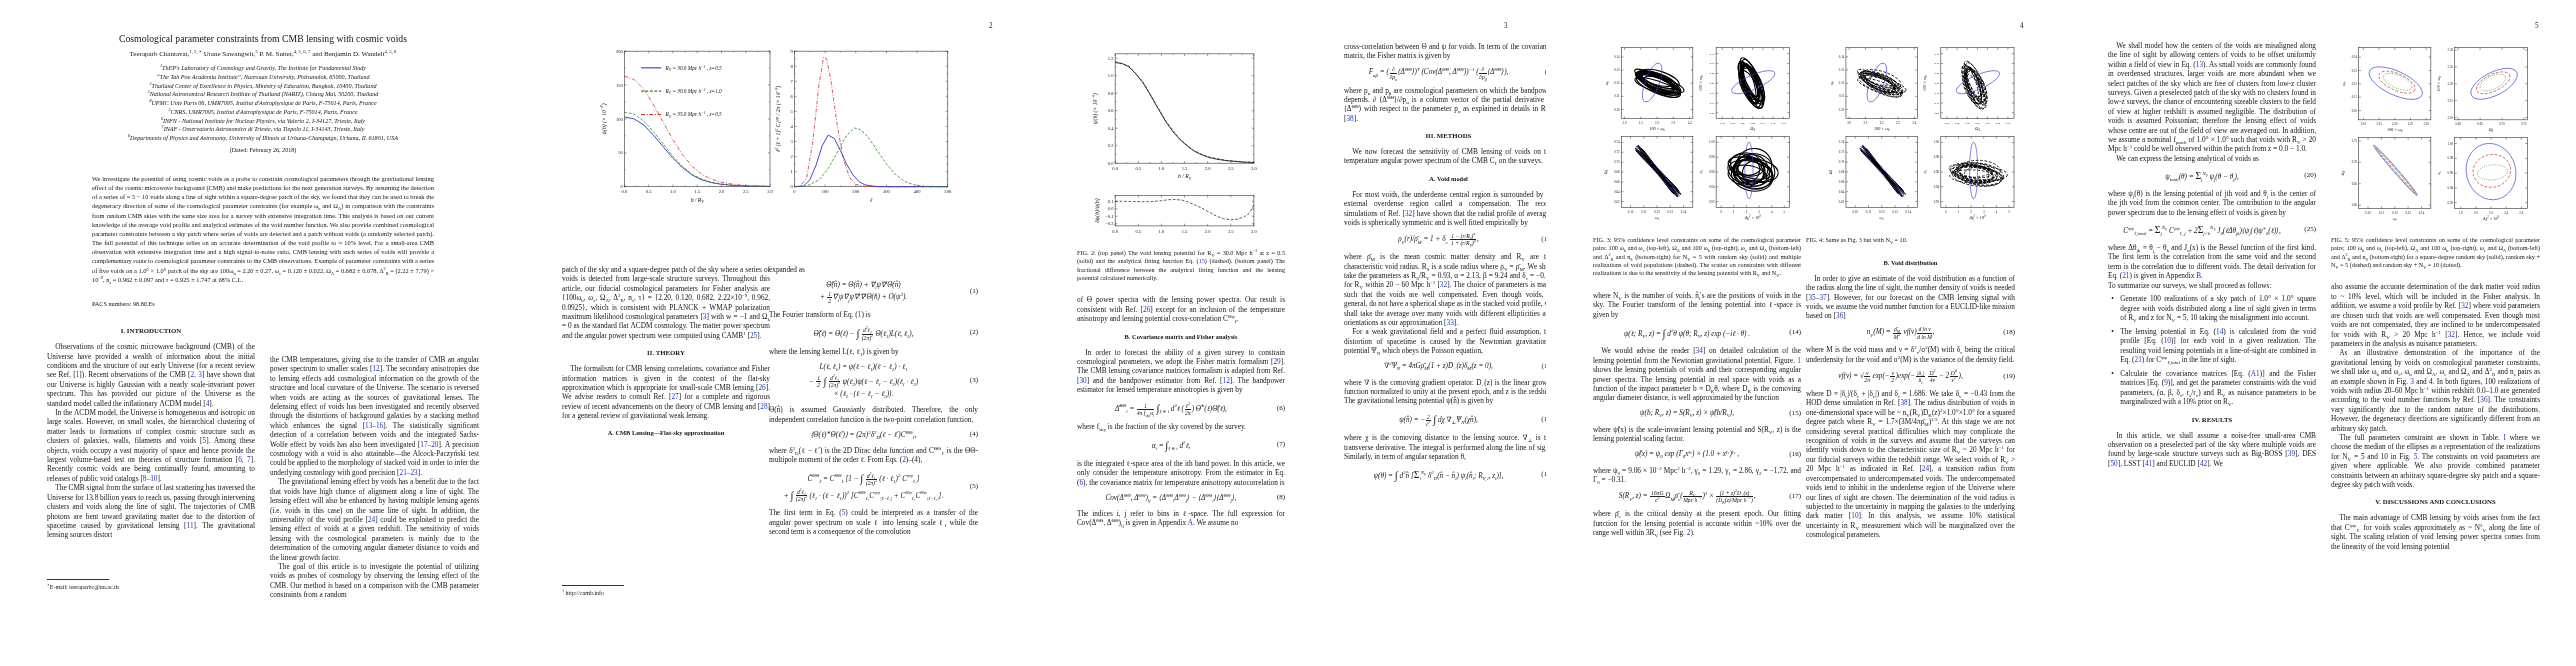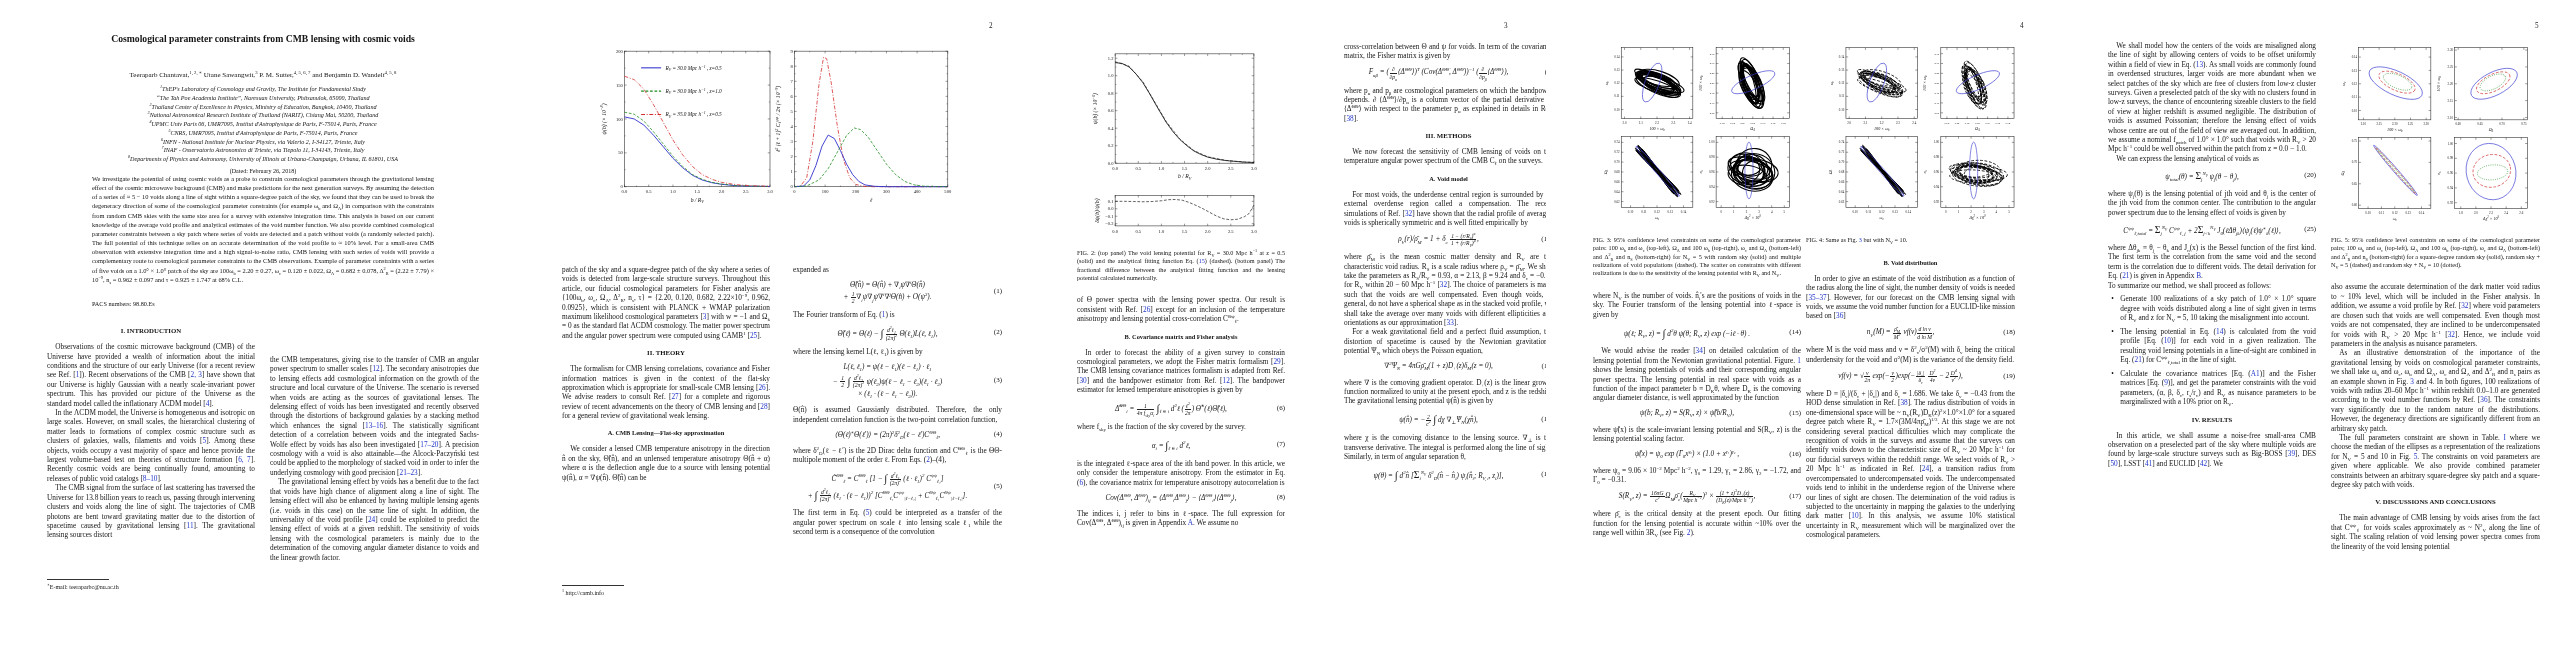--- a/index.html
+++ b/index.html
@@ -6,21 +6,21 @@
   body{width:2576px;height:667px;position:relative;background:#ffffff;
        font-family:"Liberation Serif","DejaVu Serif",serif;color:#141414;}
   #root{position:absolute;left:0;top:0;width:2576px;height:667px;background:#fff;overflow:hidden;}
   .page{position:absolute;top:0;width:515px;height:667px;background:#fff;}
   .pgn{position:absolute;top:22px;left:474px;font-size:7.2px;color:#222;}
   
   #wm{position:absolute;left:13.3px;top:632px;transform:rotate(-90deg);transform-origin:0 0;
       font-size:16px;color:#979797;letter-spacing:0.8px;white-space:nowrap;font-family:"Liberation Serif",serif;}
   
   #hdr{position:absolute;left:58px;top:33px;width:410px;text-align:center;}
-  .ttl{font-size:9.7px;font-weight:bold;margin-bottom:27px;}
+  .ttl{font-size:9.7px;font-weight:normal;margin-bottom:6px;}
   .auth{font-size:7px;margin-bottom:6.1px;}
   .affil{font-style:italic;font-size:6.1px;line-height:1.44;}
   .dated{font-size:6.1px;margin-top:3.9px;}
   #abs{position:absolute;left:92px;top:174px;width:342px;font-size:6.4px;line-height:1.43;text-align:justify;}
   #pacs{position:absolute;left:92px;top:300px;width:342px;font-size:6.2px;}
   
   .col{position:absolute;width:208px;font-size:7.3px;line-height:9.4px;text-align:justify;}
   .p{text-indent:8.3px;margin:0;}
   .pn{text-indent:0;margin:0;}
   .h{text-align:center;font-weight:bold;font-size:6.8px;margin:7.8px 0 6.7px;text-indent:0;}
@@ -62,20 +62,21 @@
     <div id="pacs">PACS numbers: 98.80.Es</div>
     <div id="c1l" class="col" style="left:47px;top:325px;height:261px;overflow:hidden;">
         <div class="h">I.   INTRODUCTION</div>
         <div class="p">Observations of the cosmic microwave background (CMB) of the Universe have provided a wealth of information about the initial conditions and the structure of our early Universe (for a recent review see Ref. [<span class="rf">1</span>]).  Recent observations of the CMB [<span class="rf">2, 3</span>] have shown that our Universe is highly Gaussian with a nearly scale-invariant power spectrum.  This has provided our picture of the Universe as the standard model called the inflationary ΛCDM model [<span class="rf">4</span>].</div>
         <div class="p">In the ΛCDM model, the Universe is homogeneous and isotropic on large scales.  However, on small scales, the hierarchical clustering of matter leads to formations of complex cosmic structure such as clusters of galaxies, walls, filaments and voids [<span class="rf">5</span>].  Among these objects, voids occupy a vast majority of space and hence provide the largest volume-based test on theories of structure formation [<span class="rf">6, 7</span>].  Recently cosmic voids are being continually found, amounting to releases of public void catalogs [<span class="rf">8–10</span>].</div>
         <div class="p">The CMB signal from the surface of last scattering has traversed the Universe for 13.8 billion years to reach us, passing through intervening clusters and voids along the line of sight. The trajectories of CMB photons are bent toward gravitating matter due to the distortion of spacetime caused by gravitational lensing [<span class="rf">11</span>].  The gravitational lensing sources distort</div>
       </div>
     <div id="c1r" class="col" style="left:270px;top:325px;width:209px;height:289px;overflow:hidden;margin-top:30px;">
         <div class="pn">the CMB temperatures, giving rise to the transfer of CMB an angular power spectrum to smaller scales [<span class="rf">12</span>].  The secondary anisotropies due to lensing effects add cosmological information on the growth of the structure and local curvature of the Universe.  The scenario is reversed when voids are acting as the sources of gravitational lenses.  The delensing effect of voids has been investigated and recently observed through the distortions of background galaxies by a stacking method which enhances the signal [<span class="rf">13–16</span>].  The statistically significant detection of a correlation between voids and the integrated Sachs-Wolfe effect by voids has also been investigated [<span class="rf">17–20</span>].  A precision cosmology with a void is also attainable—the Alcock-Paczyński test could be applied to the morphology of stacked void in order to infer the underlying cosmology with good precision [<span class="rf">21–23</span>].</div>
         <div class="p">The gravitational lensing effect by voids has a benefit due to the fact that voids have high chance of alignment along a line of sight.  The lensing effect will also be enhanced by having multiple lensing agents (i.e.  voids in this case) on the same line of sight.  In addition, the universality of the void profile [<span class="rf">24</span>] could be exploited to predict the lensing effect of voids at a given redshift.  The sensitivity of voids lensing with the cosmological parameters is mainly due to the determination of the comoving angular diameter distance to voids and the linear growth factor.</div>
+        <div class="p">The goal of this article is to investigate the potential of utilizing voids as probes of cosmology by observing the lensing effect of the CMB. Our method is based on a comparison with the CMB parameter constraints from a random</div>
       </div>
     <div id="f1" class="foot" style="top:579px;"><sup>∗</sup>E-mail: teeraparbc@nu.ac.th</div>
   </div>
 
   <div class="page" style="left:515px;">
     <span class="pgn">2</span>
     <svg id="svg2" class="figsvg" width="515" height="264" style="top:0;" viewBox="0 0 927 475">
         <g>
           <rect x="197" y="92" width="262" height="244" fill="none" stroke="#222" stroke-width="1"></rect>
           <line x1="197" y1="336" x2="197" y2="332" stroke="#222" stroke-width="0.8"></line>
@@ -230,23 +231,22 @@
           <path d="M503.0 336.0 L519.6 334.6 L530.6 323.8 L541.6 298.0 L552.7 262.8 L563.7 243.0 L574.8 249.2 L585.8 270.9 L596.8 295.3 L607.9 314.3 L618.9 326.5 L630.0 332.7 L646.5 335.2 L668.6 336.0 L779.0 336.0" fill="none" stroke="#3a3ad0" stroke-width="1.7" stroke-dasharray="" stroke-linejoin="round"></path>
           <path d="M503.0 336.0 L525.1 334.6 L547.2 323.8 L563.7 303.5 L580.3 273.6 L596.8 243.8 L610.6 230.3 L621.7 233.0 L635.5 246.5 L652.0 270.9 L668.6 295.3 L685.2 314.3 L701.7 326.5 L718.3 332.7 L734.8 334.9 L756.9 335.7 L779.0 336.0" fill="none" stroke="#1f8c1f" stroke-width="1.4" stroke-dasharray="5,3" stroke-linejoin="round"></path>
         </g>
       </svg>
     <div id="p2cap"></div>
     <div id="c2l" class="col" style="left:47px;top:265px;height:311px;overflow:hidden;">
         <div class="pn">patch of the sky and a square-degree patch of the sky where a series of voids is detected from large-scale structure surveys.  Throughout this article, our fiducial cosmological parameters for Fisher analysis are {100ω<sub>b</sub>, ω<sub>c</sub>, Ω<sub>Λ</sub>, Δ<sup>2</sup><sub>R</sub>, n<sub>s</sub>, τ} = {2.20, 0.120, 0.682, 2.22×10<sup>−9</sup>, 0.962, 0.0925}, which is consistent with PLANCK + WMAP polarization maximum likelihood cosmological parameters [<span class="rf">3</span>] with w = −1 and Ω<sub>k</sub> = 0 as the standard flat ΛCDM cosmology.  The matter power spectrum and the angular power spectrum were computed using CAMB<sup>1</sup> [<span class="rf">25</span>].</div>
         <div class="h">II.   THEORY</div>
         <div class="p">The formalism for CMB lensing correlations, covariance and Fisher information matrices is given in the context of the flat-sky approximation which is appropriate for small-scale CMB lensing [<span class="rf">26</span>].  We advise readers to consult Ref. [<span class="rf">27</span>] for a complete and rigorous review of recent advancements on the theory of CMB lensing and [<span class="rf">28</span>] for a general review of gravitational weak lensing.</div>
         <div class="sh">A.   CMB Lensing—Flat-sky approximation</div>
-        <div class="p">We consider a lensed CMB temperature anisotropy in the direction n̂ on the sky, Θ̃(n̂), and an unlensed temperature anisotropy Θ(n̂ + α) where α is the deflection angle due to a source with lensing potential ψ(n̂), α ≡ ∇ψ(n̂). Θ̃(n̂) can be</div>
       </div>
-    <div id="c2r" class="col" style="left:278px;top:265px;width:209px;height:356px;overflow:hidden;">
+    <div id="c2r" class="col" style="left:254px;top:265px;width:209px;height:356px;overflow:hidden;font-family:Liberation Serif, serif;">
         <div class="pn">expanded as</div>
         <div class="eq">
           <span class="eb">Θ̃(n̂)  =  Θ(n̂) + ∇<sub>i</sub>ψ∇<sup>i</sup>Θ(n̂)<br>+ <span class="f">
               <span>1</span>
               <span>2</span>
             </span>∇<sub>i</sub>ψ∇<sub>j</sub>ψ∇<sup>i</sup>∇<sup>j</sup>Θ(n̂) + O(ψ<sup>3</sup>).</span>
           <span class="en">(1)</span>
         </div>
         <div class="pn">The Fourier transform of Eq. (<span class="rf">1</span>) is</div>
         <div class="eq">
@@ -1153,21 +1153,21 @@
         <div class="eq">
           <span class="eb">ψ<sub>total</sub>(θ) = <span class="sg">Σ</span><sub>j</sub><sup>N<sub>V</sub></sup> ψ<sub>j</sub>(θ − θ<sub>j</sub>),</span>
           <span class="en">(20)</span>
         </div>
         <div class="pn">where ψ<sub>j</sub>(θ) is the lensing potential of jth void and θ<sub>j</sub> is the center of the jth void from the common center.  The contribution to the angular power spectrum due to the lensing effect of voids is given by</div>
         <div class="eq">
           <span class="eb">C<sup>ψψ</sup><sub>ℓ,total</sub> = <span class="sg">Σ</span><sub>j</sub><sup>N<sub>V</sub></sup> C<sup>ψψ</sup><sub>ℓ, j</sub> + 2<span class="sg">Σ</span><sub>j&lt;k</sub><sup>N<sub>V</sub></sup> J<sub>0</sub>(ℓΔθ<sub>jk</sub>)⟨ψ<sub>j</sub>(ℓ)ψ<sup>∗</sup><sub>k</sub>(ℓ)⟩,</span>
           <span class="en">(25)</span>
         </div>
         <div class="pn">where Δθ<sub>jk</sub> ≡ θ<sub>j</sub> − θ<sub>k</sub> and J<sub>n</sub>(x) is the Bessel function of the first kind.  The first term is the correlation from the same void and the second term is the correlation due to different voids. The detail derivation for Eq. (<span class="rf">21</span>) is given in Appendix <span class="rf">B</span>.</div>
-        <div class="pn">To summarize our method, we shall proceed as follows:</div>
+        <div class="pn">To summarize our surveys, we shall proceed as follows:</div>
         <div class="bl">
           <span class="bu">•</span>
           <span class="bx">Generate 100 realizations of a sky patch of 1.0° × 1.0° square degree with voids distributed along a line of sight given in terms of R<sub>V</sub> and z for N<sub>V</sub>  =  5, 10 taking the misalignment into account.</span>
         </div>
         <div class="bl">
           <span class="bu">•</span>
           <span class="bx">The lensing potential in Eq. (<span class="rf">14</span>) is calculated from the void profile [Eq. (<span class="rf">10</span>)] for each void in a given realization.  The resulting void lensing potentials in a line-of-sight are combined in Eq. (<span class="rf">21</span>) for C<sup>ψψ</sup><sub>ℓ,total</sub> in the line of sight.</span>
         </div>
         <div class="bl">
           <span class="bu">•</span>

